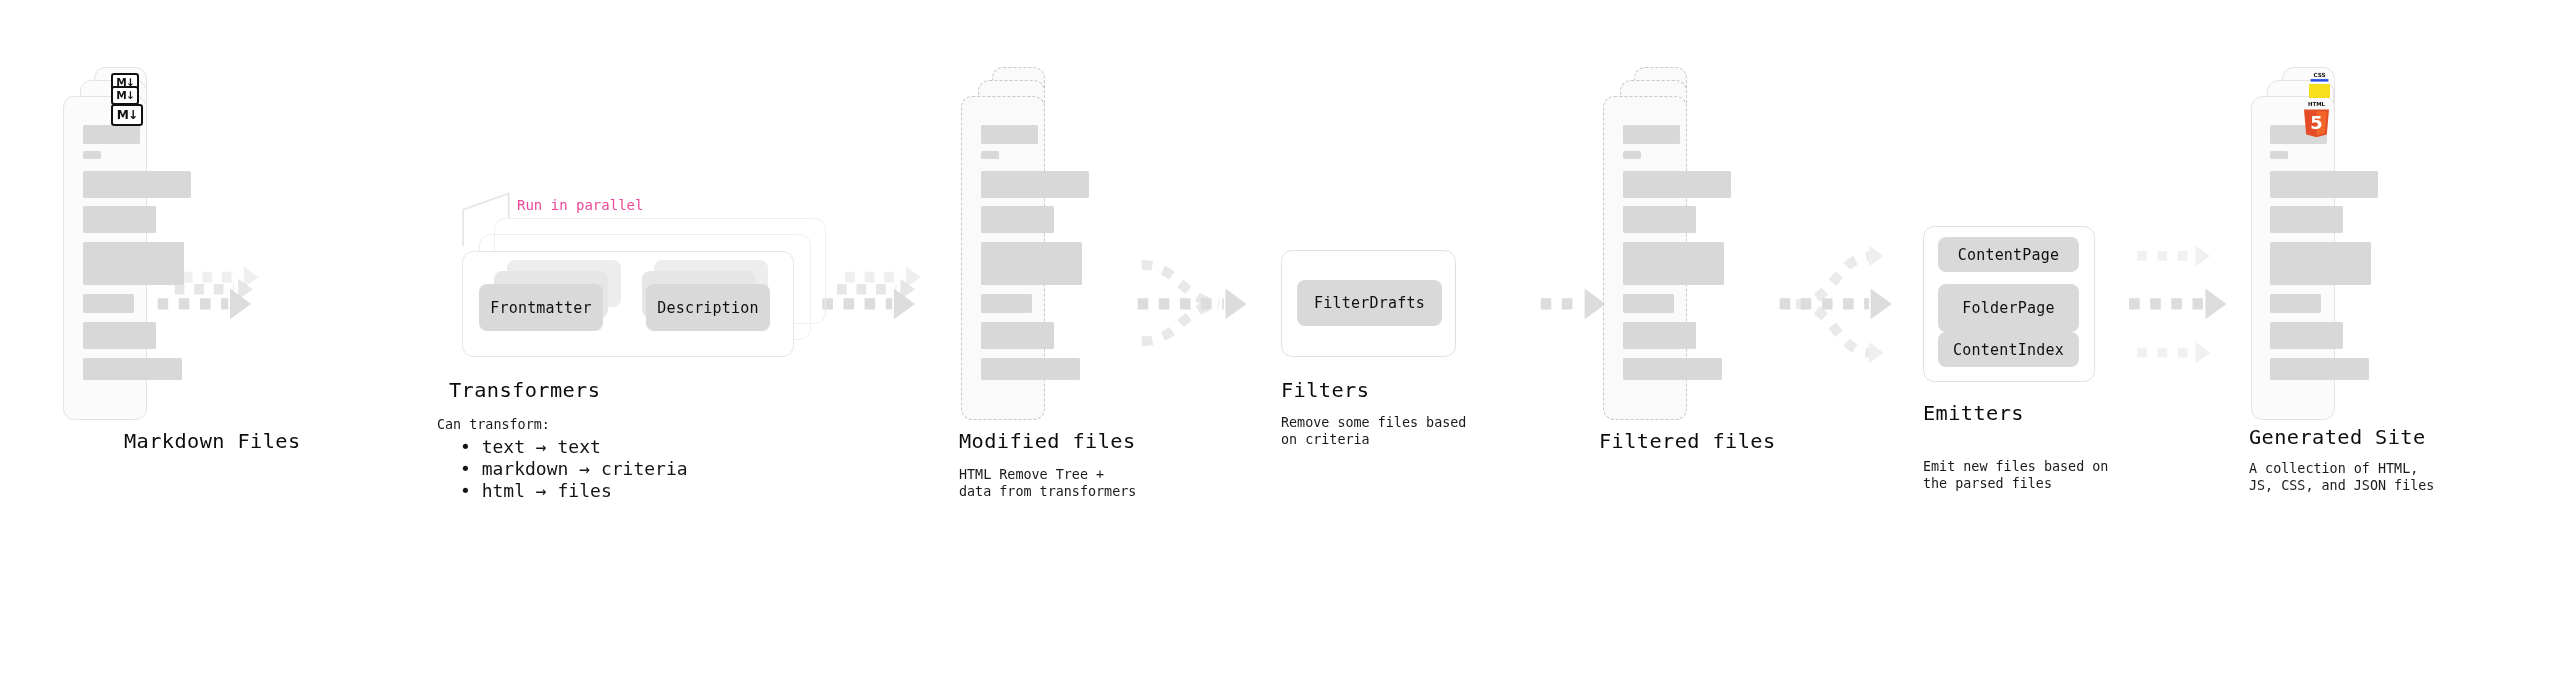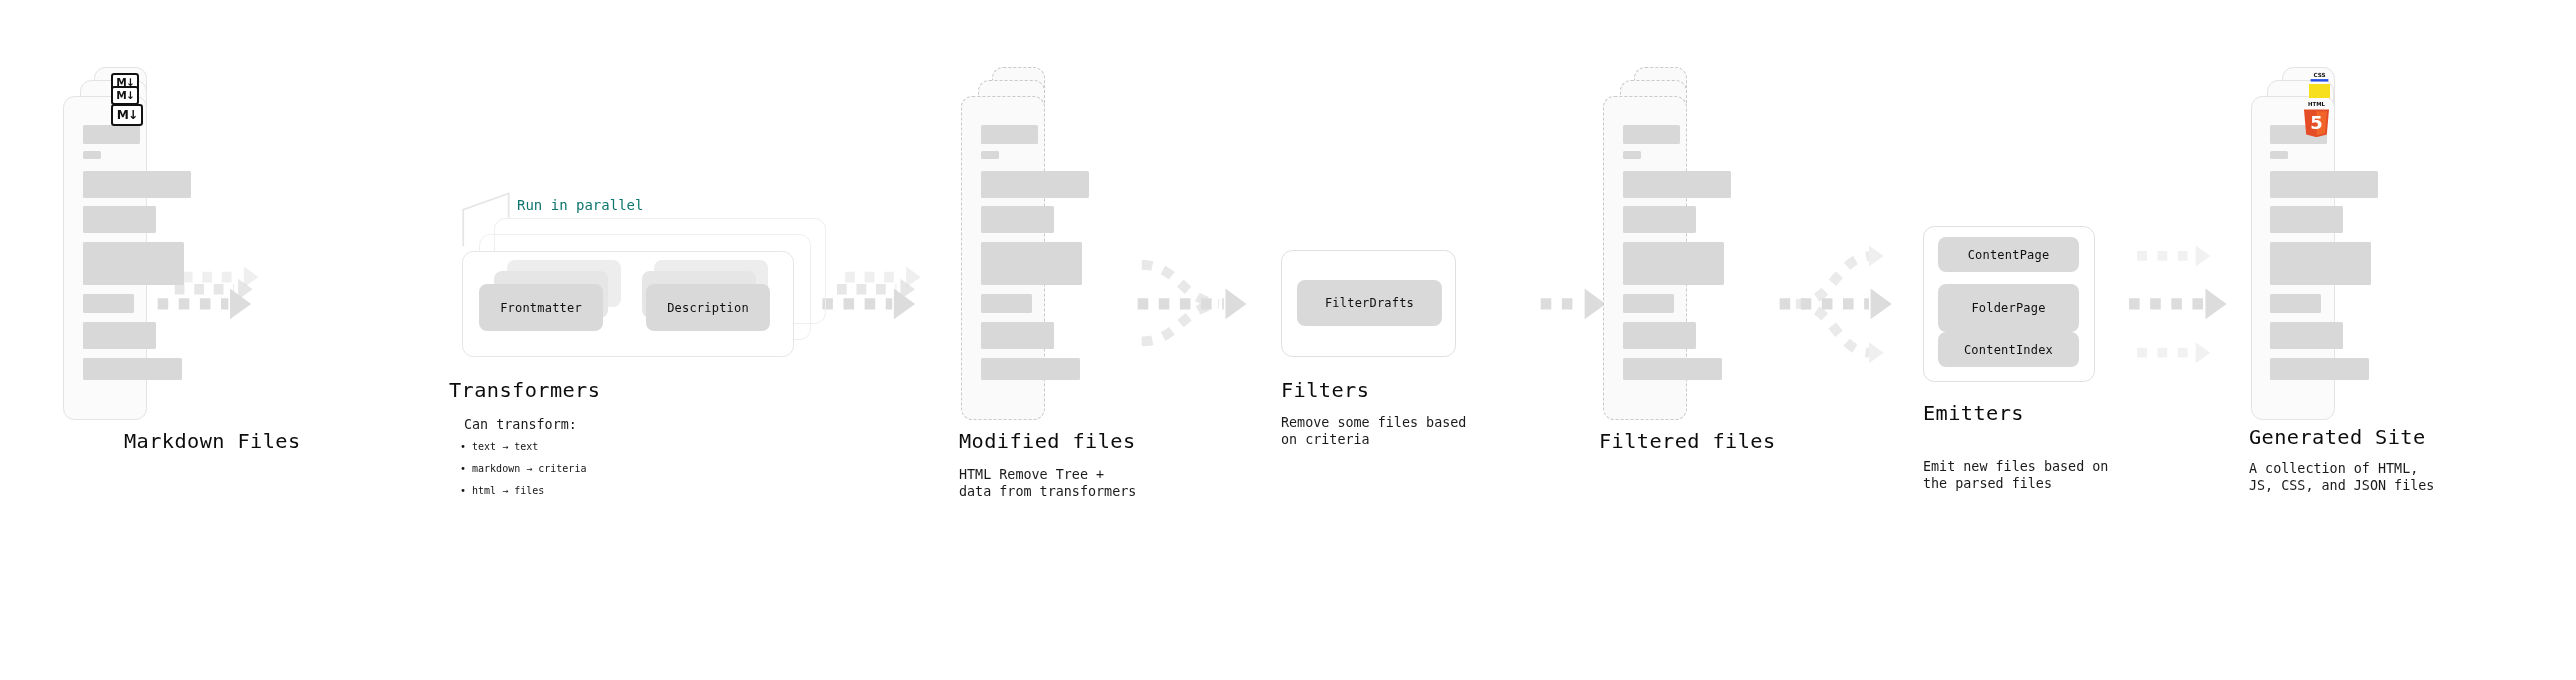--- a/index.html
+++ b/index.html
@@ -36,36 +36,36 @@
 
   
   .groupbox{
     position:absolute;border:1.3px solid #e0e0e0;border-radius:11.4px;background:#fff;
     box-sizing:border-box;
   }
   .groupbox.ghost{border-color:#efefef;background:transparent;}
   .pill{
     position:absolute;background:#d9d9d9;border-radius:8.1px;
     display:flex;align-items:center;justify-content:center;
-    font-size:12px;color:#101010;letter-spacing:0.2px;white-space:nowrap;
+    font-size:15px;color:#101010;letter-spacing:0.2px;white-space:nowrap;
   }
   .pill.ghost1{background:#e6e6e6;}
   .pill.ghost2{background:#ededed;}
 
   
   .title{
     position:absolute;font-size:20.3px;letter-spacing:0.4px;color:#0c0c0c;white-space:nowrap;
   }
   .sub{
     position:absolute;font-size:13.4px;line-height:17px;color:#1a1a1a;white-space:pre;
   }
   .ghost-label{
-    position:absolute;font-size:14px;color:#0f766e;white-space:nowrap;
-  }
-  .bullets{position:absolute;font-size:10px;line-height:18px;color:#141414;white-space:pre;}
+    position:absolute;font-size:14px;color:#ec4899;white-space:nowrap;
+  }
+  .bullets{position:absolute;font-size:18px;line-height:18px;color:#141414;white-space:pre;}
 
   
   svg.over{position:absolute;left:0;top:0;width:2576px;height:681px;overflow:visible;pointer-events:none;}
 </style>
 </head>
 <body>
 
 <div class="stage">
 
   <svg class="over" viewBox="0 0 3170 838" width="2576" height="681">
@@ -175,21 +175,21 @@
 
     <div class="pill ghost2" style="left:654px;top:260px;width:114px;height:47px;"></div>
     <div class="pill ghost1" style="left:642px;top:271px;width:114px;height:47px;"></div>
     <div class="pill" style="left:646px;top:284px;width:124px;height:47px;">
       <span>Description</span>
     </div>
 
     <div class="ghost-label" style="left:517px;top:197px;">Run in parallel</div>
 
     <div class="title" style="left:449px;top:378px;">Transformers</div>
-    <div class="sub" style="left:464px;top:416px;">Can transform:</div>
+    <div class="sub" style="left:437px;top:416px;">Can transform:</div>
     <div class="bullets" style="left:460px;top:438px;">• text → text</div>
     <div class="bullets" style="left:460px;top:460px;">• markdown → criteria</div>
     <div class="bullets" style="left:460px;top:482px;">• html → files</div>
   </div>
 
   <div>
     <div class="groupbox" style="left:1281px;top:250px;width:175px;height:107px;border-color:#e0e0e0;"></div>
     <div class="pill" style="left:1297px;top:280px;width:145px;height:46px;">
       <span>FilterDrafts</span>
     </div>

